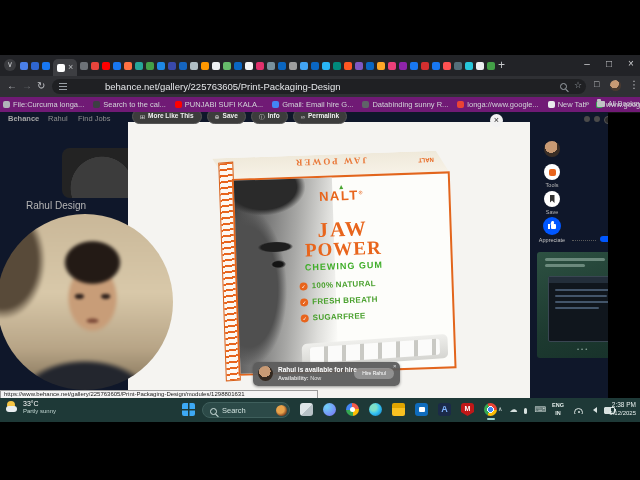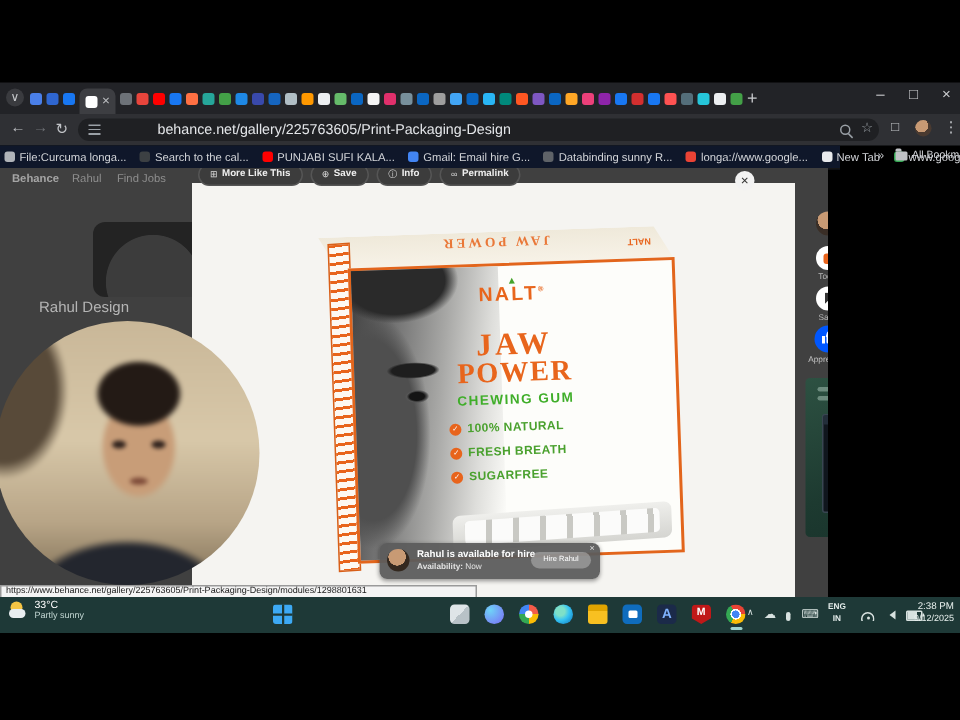--- a/index.html
+++ b/index.html
@@ -31,33 +31,33 @@
   .lens-icon{display:inline-block;width:5px;height:5px;border:1px solid currentColor;border-radius:50%;position:relative;}
   .lens-icon::after{content:"";position:absolute;right:-3px;bottom:-2px;width:4px;height:1px;background:currentColor;transform:rotate(45deg);}
   #omni-lens{position:absolute;left:508px;top:4px;color:#9aa0a6;}
   #omni-star{position:absolute;left:522px;top:1px;color:#9aa0a6;font-size:9px;}
   #tabgroups-icon{position:absolute;left:594px;top:5px;color:#c0c2c6;font-size:9px;top:3px;}
   #profile-avatar{position:absolute;left:610px;top:4px;width:11px;height:11px;border-radius:50%;
                   background:radial-gradient(circle at 40% 35%,#c89a74 0 45%,#4a3a30 46% 100%);}
   #menu-kebab{position:absolute;left:629px;top:3px;color:#c0c2c6;font-size:10px;}
 
   
-  #bookmarksbar{position:absolute;left:0;top:97px;width:560px;height:15px;background:#0f172a;border-bottom:1px solid #151515;}
+  #bookmarksbar{position:absolute;left:0;top:97px;width:640px;height:15px;background:#701a75;border-bottom:1px solid #151515;}
   #bookmarks-list{position:absolute;left:3px;top:0;height:15px;display:flex;align-items:center;gap:9px;}
   .bm-item{display:flex;align-items:center;gap:3px;flex:0 0 auto;}
   .bm-ico{width:7px;height:7px;border-radius:2px;}
   .bm-label{font-size:7.5px;color:#d2d4d8;white-space:nowrap;}
   #bm-overflow{position:absolute;left:585px;top:2px;color:#c0c2c6;font-size:8px;}
   #all-bookmarks{position:absolute;left:597px;top:3px;display:flex;gap:3px;align-items:center;}
   #folder-icon{width:8px;height:6px;background:#c0c2c6;border-radius:1px;position:relative;}
   #folder-icon::before{content:"";position:absolute;left:0;top:-2px;width:4px;height:2px;background:#c0c2c6;border-radius:1px 1px 0 0;}
   #all-bookmarks span.lbl{font-size:7px;color:#d2d4d8;white-space:nowrap;}
 
   
-  #content{position:absolute;left:0;top:112px;width:552px;height:286px;background:#404040;overflow:hidden;}
+  #content{position:absolute;left:0;top:112px;width:608px;height:286px;background:#0f172a;overflow:hidden;}
   .bhnav{position:absolute;top:2px;font-size:7.5px;color:#8e8e8e;}
   #bh-logo{left:8px;font-weight:bold;color:#a5a5a5;}
   #bh-nav1{left:48px;} #bh-nav2{left:78px;}
   #bh-profile-photo{position:absolute;left:62px;top:36px;width:80px;height:50px;border-radius:8px;
                     background:radial-gradient(ellipse at 50% 80%,#3c3c3c 0 55%,#232323 56% 100%);}
   #bh-profile-name{position:absolute;left:26px;top:88px;font-size:10px;color:#b5b5b5;}
   .hdr-dot{position:absolute;top:4px;width:6px;height:6px;border-radius:50%;background:#4a4a4a;}
 
   
   #canvas{position:absolute;left:128px;top:10px;width:402px;height:276px;background:#f5f4f1;}
@@ -462,20 +462,25 @@
 
   <div id="taskbar">
     <div id="weather">
       <span id="weather-icon"></span>
       <span>
         <div id="weather-temp">33°C</div>
         <div id="weather-desc">Partly sunny</div>
       </span>
     </div>
     <div id="start-btn"></div>
+    <div id="search-pill">
+      <span class="lens-icon"></span>
+      <span id="search-label">Search</span>
+      <span id="search-daily"></span>
+    </div>
     <div id="taskbar-apps">
         <span class="app widgets-icon"></span>
         <span class="app copilot-icon"></span>
         <span class="app photos-icon"></span>
         <span class="app edge-icon"></span>
         <span class="app explorer-icon"></span>
         <span class="app store-icon"></span>
         <span class="app acrobat-icon"></span>
         <span class="app mcafee-icon"></span>
         <span class="app chrome-icon">

